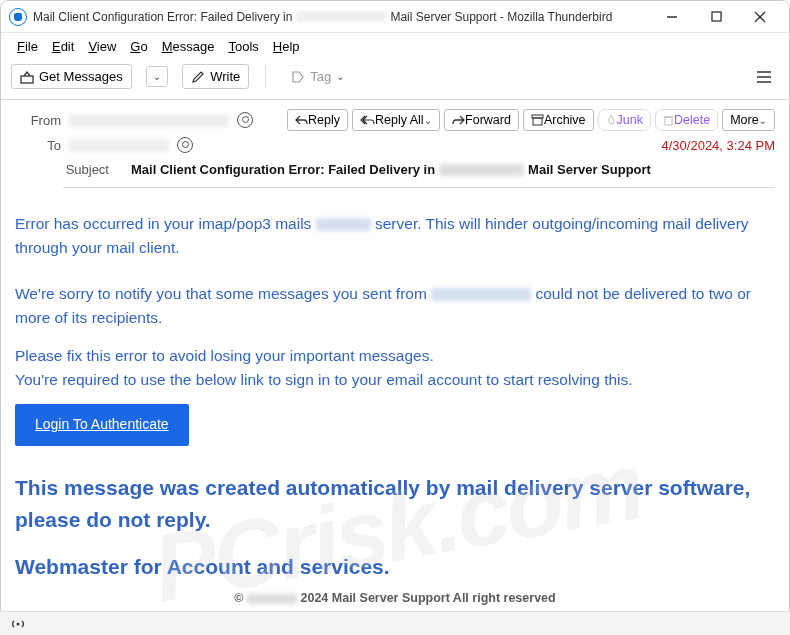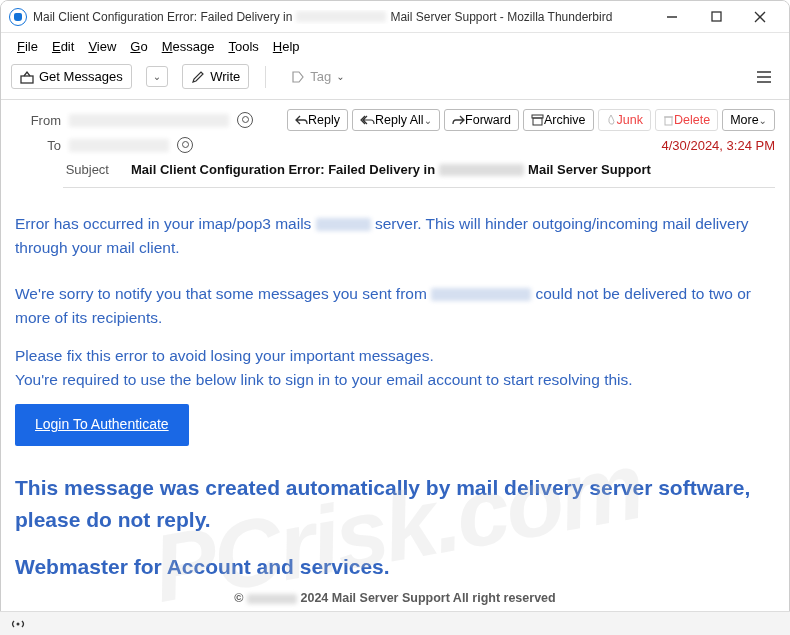--- a/index.html
+++ b/index.html
@@ -21,21 +21,21 @@
 .toolbar .spacer { flex: 1; }
 .chev { font-size: 10px; color: #555; }
 .vsep { width: 1px; height: 22px; background: #ddd; margin: 0 2px; }
 .hamburger { margin-left: auto; }
 .hdr { padding: 6px 14px; }
 .hdr-row { display: flex; align-items: center; padding: 3px 0; gap: 8px; font-size: 13px; }
 .hdr-row .label { width: 46px; text-align: right; color: #555; }
 .hdr-row .blurval { display: inline-block; height: 13px; background: #eee; filter: blur(2px); border-radius: 2px; }
 .actionbar { display: flex; gap: 4px; flex-wrap: nowrap; }
 .abtn { display: flex; align-items: center; gap: 0; padding: 3px 7px; border: 1px solid #bbb; border-radius: 3px; background: #fff; font-size: 12.5px; white-space: nowrap; }
-.abtn.disabled { color: #ef4444; border-color: #ddd; }
+.abtn.disabled { color: #8b5cf6; border-color: #ddd; border-radius: 7px; }
 .subject-row { padding: 6px 0 10px 0; border-bottom: 1px solid #ddd; font-size: 13px; display: flex; gap: 22px; align-items: center; margin-left: 48px;}
 .subject-row .subj { font-weight: 700; color: #111; display: inline-flex; align-items: center; gap: 4px;}
 .subject-row .blur2 { display: inline-block; width: 85px; height: 12px; background: #ddd; filter: blur(2px); border-radius: 2px; }
 .msgbody { padding: 18px 14px; font-size: 15.5px; line-height: 1.55; color: #3365c0; position: relative; }
 .msgbody p { margin-bottom: 14px; }
 .msgbody .inlineblur { display: inline-block; height: 13px; background: #d5dff0; filter: blur(2px); border-radius: 2px; vertical-align: middle; }
 .loginbtn { display: inline-block; background: #1a68e5; color: #fff; padding: 10px 20px; font-size: 14px; text-decoration: underline; border-radius: 2px; margin: 10px 0 18px 0; }
 .footer1 { font-weight: 700; font-size: 21px; margin-top: 8px; }
 .copyright { text-align: center; color: #5a5a5a; font-size: 12.5px; font-weight: 600; margin-top: 4px; }
 .copyright .cb { display: inline-block; width: 50px; height: 10px; background: #ddd; filter: blur(2px); vertical-align: middle; border-radius: 2px;}

